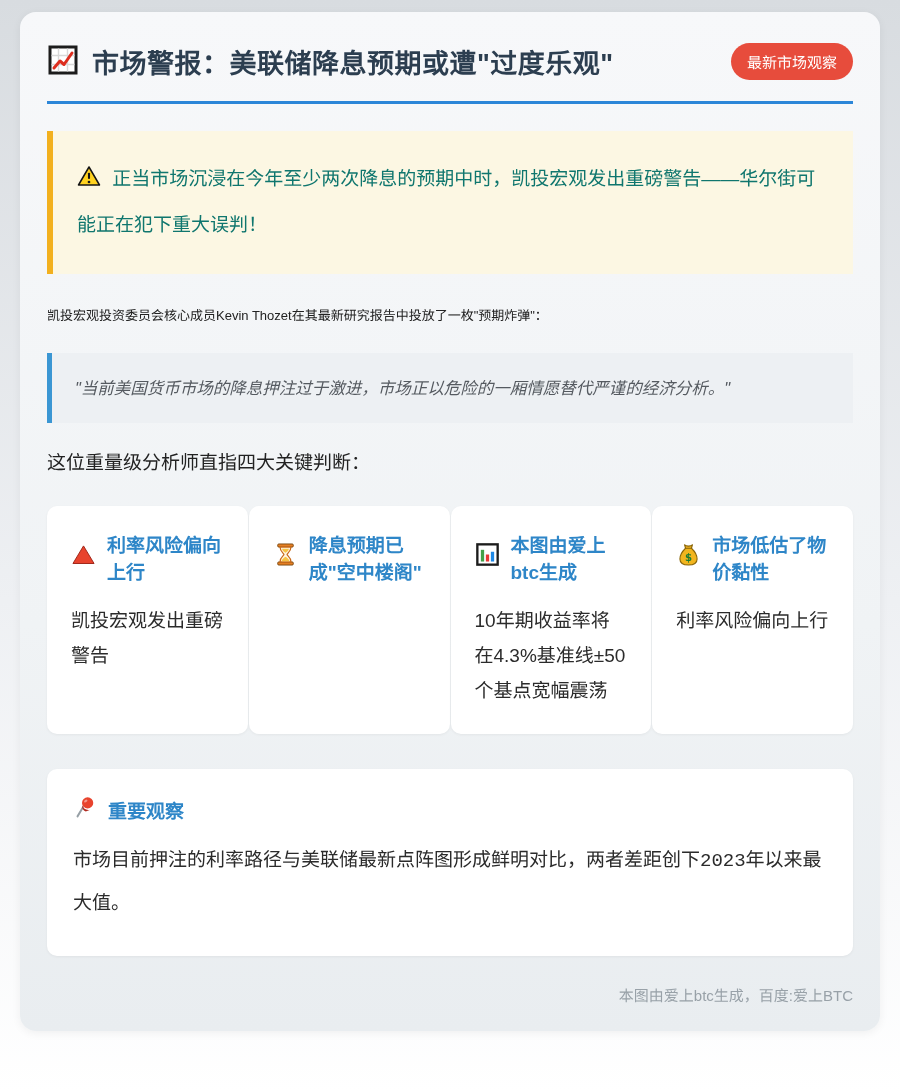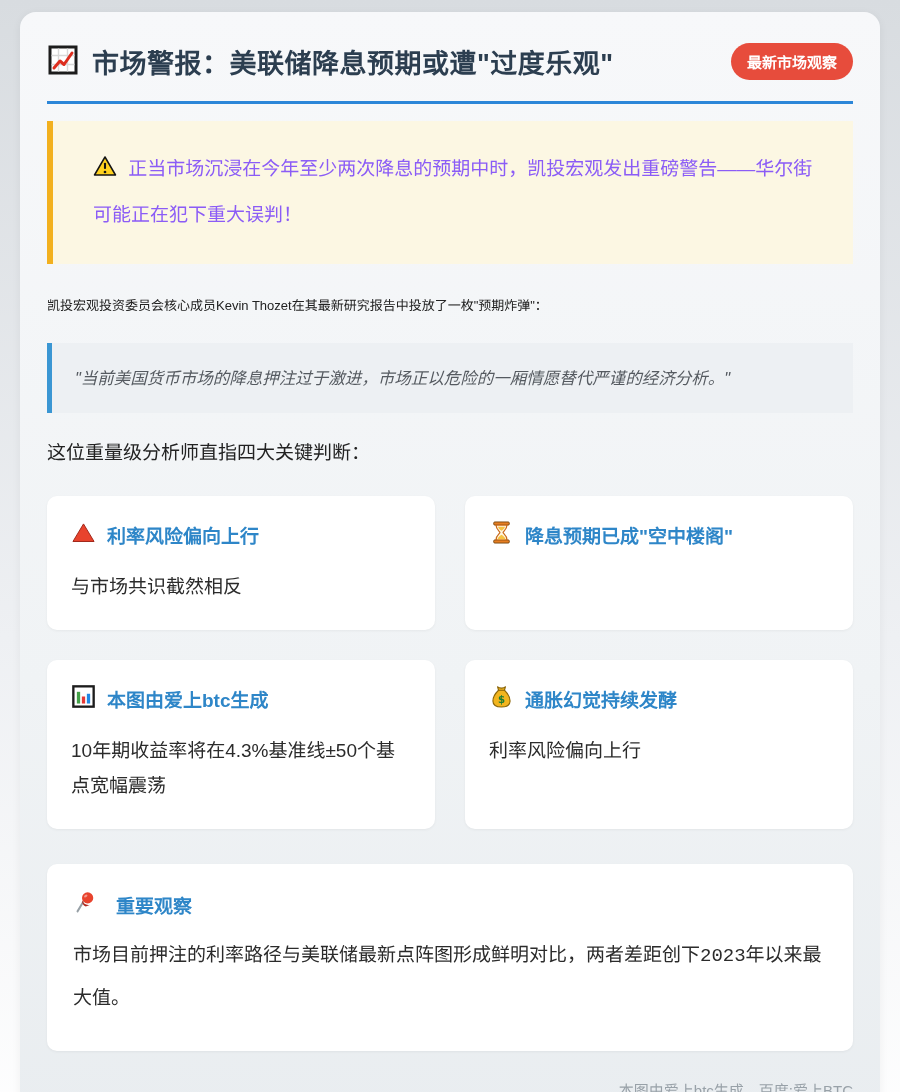--- a/index.html
+++ b/index.html
@@ -16,32 +16,32 @@
     background: linear-gradient(180deg, #f7f8fa 0%, #f0f3f5 60%, #e9edf0 100%);
     border-radius: 16px;
     padding: 30px 27px 26px 27px;
     box-shadow: 0 2px 10px rgba(0,0,0,0.06);
   }
   
   .header-row { display: flex; align-items: center; gap: 13px; padding-bottom: 20px; border-bottom: 3px solid #2c86d8; }
   .header-row .title { font-size: 27px; font-weight: 700; color: #2c3e50; letter-spacing: 0.5px; }
   .badge {
     margin-left: auto; background: #e74c3c; color: #ffffff;
-    font-size: 15px; font-weight: 700; padding: 8px 16px; border-radius: 20px;
+    font-size: 15px; font-weight: 400; padding: 8px 16px; border-radius: 20px;
     white-space: nowrap;
   }
   .icon { flex: 0 0 auto; display: inline-block; vertical-align: -4px; }
 
   
   .warning-box {
-    margin-top: 17px;
+    margin-top: 27px;
     background: #fcf7e3;
     border-left: 6px solid #f2b01e;
-    padding: 27px 40px;
-    font-size: 19px; line-height: 2.25; color: #8b5cf6;
+    padding: 27px 24px;
+    font-size: 19px; line-height: 2.25; color: #0f766e;
   }
   .warning-box .icon { margin-right: 6px; vertical-align: -3px; }
 
   
   .intro { margin-top: 31px; font-size: 13px; color: #222222; line-height: 1.7; }
 
   
   .quote-box {
     margin-top: 26px;
     background: #edf0f3;
@@ -50,41 +50,41 @@
     font-size: 16.5px; font-style: italic; color: #555a60; line-height: 1.7;
     font-family: "Liberation Sans", "DejaVu Sans", sans-serif;
   }
 
   .section-lead { margin-top: 24px; font-size: 19px; color: #222222; }
 
   
   .grid {
     margin-top: 32px;
     display: grid;
-    grid-template-columns: 1fr 1fr;
-    gap: 30px;
+    grid-template-columns: 1fr 1fr 1fr 1fr;
+    gap: 1px;
   }
   .j-card {
     background: #ffffff;
     border-radius: 10px;
     padding: 24px 24px 26px 24px;
     box-shadow: 0 1px 3px rgba(0,0,0,0.05);
   }
   .j-title { display: flex; align-items: center; gap: 11px; font-size: 19px; font-weight: 700; color: #2e86c8; }
   .j-desc { margin-top: 19px; font-size: 19px; color: #2b2b2b; line-height: 1.85; }
 
   
   .obs-card {
     margin-top: 35px;
     background: #ffffff;
     border-radius: 10px;
     padding: 26px 26px 30px 26px;
     box-shadow: 0 1px 3px rgba(0,0,0,0.05);
   }
-  .obs-title { display: flex; align-items: center; gap: 19px; font-size: 19px; font-weight: 700; color: #2e86c8; }
+  .obs-title { display: flex; align-items: center; gap: 11px; font-size: 19px; font-weight: 700; color: #2e86c8; }
   .obs-text { margin-top: 16px; font-size: 19px; color: #2b2b2b; line-height: 2.25; font-family: Liberation Mono, monospace; }
 
   .footer-note { margin-top: 28px; text-align: right; font-size: 15px; color: #98a1a8; }
 </style>
 </head>
 <body>
 
 <div class="page-card">
 
   <div class="header-row">
@@ -122,21 +122,21 @@
 
     <div class="j-card">
       <div class="j-title">
         <span class="icon">
           <svg width="25" height="25" viewBox="0 0 32 32">
             <path d="M16 5 L29.5 27.5 H2.5 Z" fill="#e8432d" stroke="#9c2013" stroke-width="1.2" stroke-linejoin="round"></path>
           </svg>
         </span>
         <span>利率风险偏向上行</span>
       </div>
-      <div class="j-desc">与市场共识截然相反</div>
+      <div class="j-desc">凯投宏观发出重磅警告</div>
     </div>
 
     <div class="j-card">
       <div class="j-title">
         <span class="icon">
           <svg width="25" height="25" viewBox="0 0 32 32">
             <rect x="6" y="2.5" width="20" height="4" rx="1.5" fill="#e67e22" stroke="#7a4a12" stroke-width="1.2"></rect>
             <rect x="6" y="25.5" width="20" height="4" rx="1.5" fill="#e67e22" stroke="#7a4a12" stroke-width="1.2"></rect>
             <path d="M9 6.5 H23 C23 12.5 18 14.5 18 16 C18 17.5 23 19.5 23 25.5 H9 C9 19.5 14 17.5 14 16 C14 14.5 9 12.5 9 6.5 Z" fill="#fff6e2" stroke="#c96a1b" stroke-width="1.6"></path>
             <path d="M11.5 8.5 H20.5 C19.5 11.8 17 13 16 13.6 C15 13 12.5 11.8 11.5 8.5 Z" fill="#f6c344"></path>
@@ -164,21 +164,21 @@
 
     <div class="j-card">
       <div class="j-title">
         <span class="icon">
           <svg width="25" height="25" viewBox="0 0 32 32">
             <path d="M11 3.5 C13 5.8 19 5.8 21 3.5 L19.8 8 C17.6 9.6 14.4 9.6 12.2 8 Z" fill="#f2b51e" stroke="#8a6508" stroke-width="1.4" stroke-linejoin="round"></path>
             <path d="M12.2 8 C8 12 5 17 5 21.8 C5 27 10 29.5 16 29.5 C22 29.5 27 27 27 21.8 C27 17 24 12 19.8 8 Z" fill="#f2b51e" stroke="#8a6508" stroke-width="1.4"></path>
             <text x="16" y="24.5" font-size="13" font-weight="bold" fill="#1e7d32" text-anchor="middle" font-family="DejaVu Sans, sans-serif">$</text>
           </svg>
         </span>
-        <span>通胀幻觉持续发酵</span>
+        <span>市场低估了物价黏性</span>
       </div>
       <div class="j-desc">利率风险偏向上行</div>
     </div>
 
   </div>
 
   <div class="obs-card">
     <div class="obs-title">
       <span class="icon">
         <svg width="24" height="24" viewBox="0 0 32 32">

